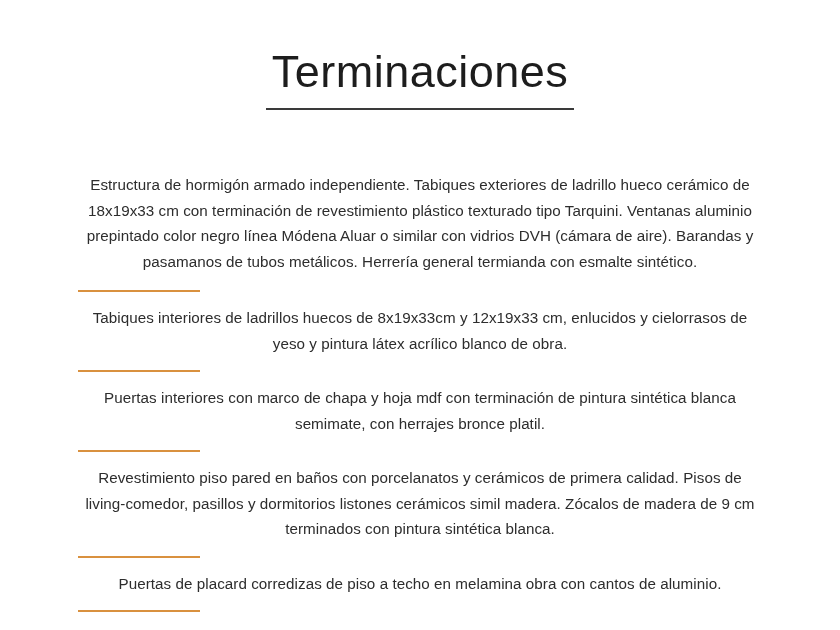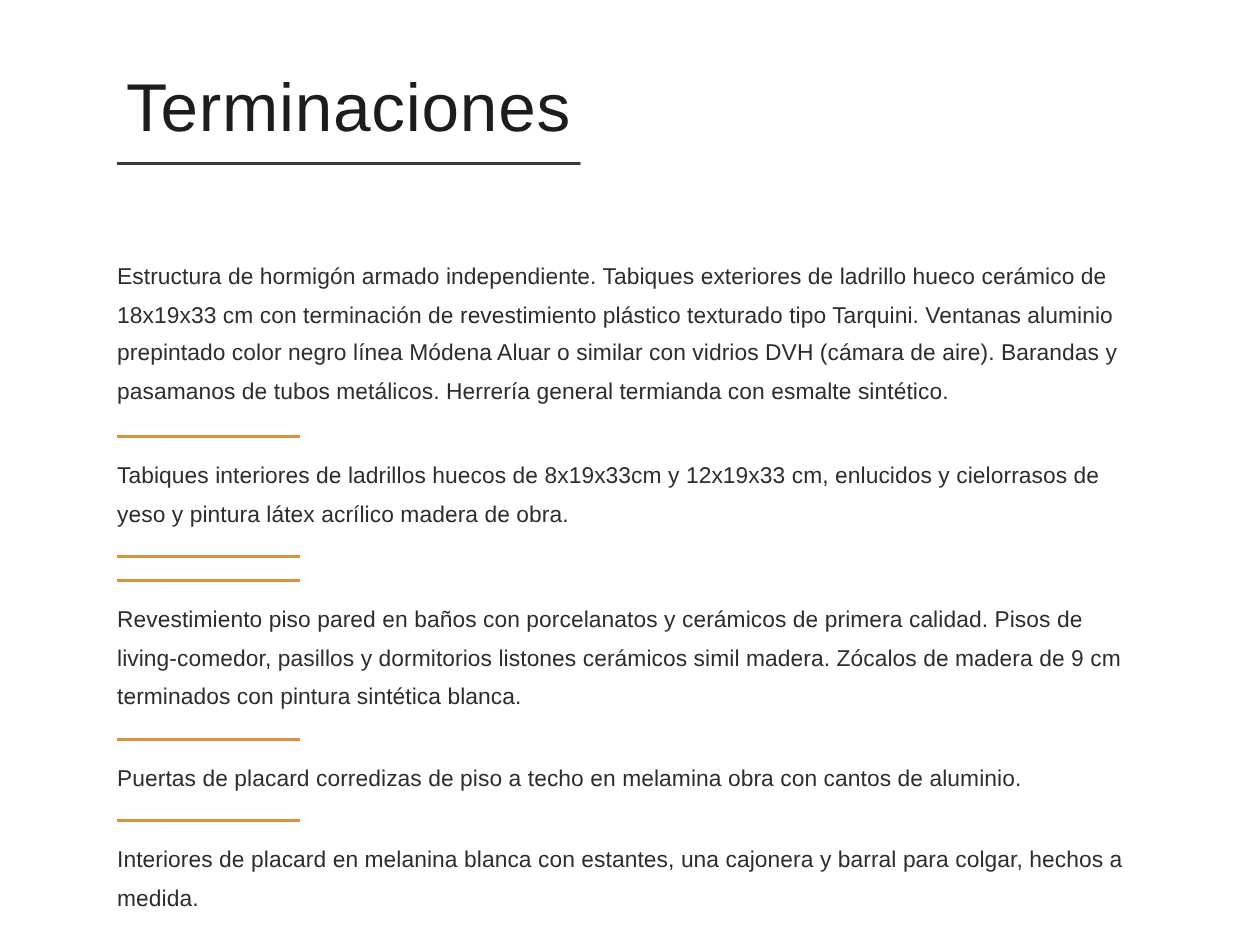--- a/index.html
+++ b/index.html
@@ -17,21 +17,21 @@
   .page {
     position: relative;
     width: 840px;
     height: 630px;
     background: #ffffff;
     box-sizing: border-box;
     padding: 0 78px;
     overflow: hidden;
   }
   .title-wrap {
-    text-align: left;
+    text-align: center;
     padding-top: 14px;
   }
   .doc-title {
     display: inline-block;
     font-family: "Liberation Sans", sans-serif;
     font-weight: 400;
     font-size: 45px;
     line-height: 56px;
     letter-spacing: 0.5px;
     color: #1d1d1d;
@@ -42,21 +42,21 @@
     margin-top: 32px;
   }
   .section {
     margin-bottom: 8px;
   }
   .section p {
     margin: 0;
     font-size: 15.2px;
     line-height: 25.5px;
     color: #2d2d2d;
-    text-align: left;
+    text-align: center;
     letter-spacing: 0.05px;
   }
   .rule {
     width: 122px;
     height: 2px;
     background: #d9913f;
     margin: 14px 0 13px 0;
     border: 0;
   }
   .rule.first {
@@ -73,24 +73,27 @@
   </div>
 
   <div class="sections">
 
     <div class="section">
       <p>Estructura de hormigón armado independiente. Tabiques exteriores de ladrillo hueco cerámico de 18x19x33 cm con terminación de revestimiento plástico texturado tipo Tarquini. Ventanas aluminio prepintado color negro línea Módena Aluar o similar con vidrios DVH (cámara de aire). Barandas y pasamanos de tubos metálicos. Herrería general termianda con esmalte sintético.</p>
     </div>
     <hr class="rule first">
 
     <div class="section">
-      <p>Tabiques interiores de ladrillos huecos de 8x19x33cm y 12x19x33 cm, enlucidos y cielorrasos de yeso y pintura látex acrílico madera de obra.</p>
+      <p>Tabiques interiores de ladrillos huecos de 8x19x33cm y 12x19x33 cm, enlucidos y cielorrasos de yeso y pintura látex acrílico blanco de obra.</p>
     </div>
     <hr class="rule">
 
+    <div class="section">
+      <p>Puertas interiores con marco de chapa y hoja mdf con terminación de pintura sintética blanca semimate, con herrajes bronce platil.</p>
+    </div>
     <hr class="rule">
 
     <div class="section">
       <p>Revestimiento piso pared en baños con porcelanatos y cerámicos de primera calidad. Pisos de living-comedor, pasillos y dormitorios listones cerámicos simil madera. Zócalos de madera de 9 cm terminados con pintura sintética blanca.</p>
     </div>
     <hr class="rule">
 
     <div class="section">
       <p>Puertas de placard corredizas de piso a techo en melamina obra con cantos de aluminio.</p>
     </div>

